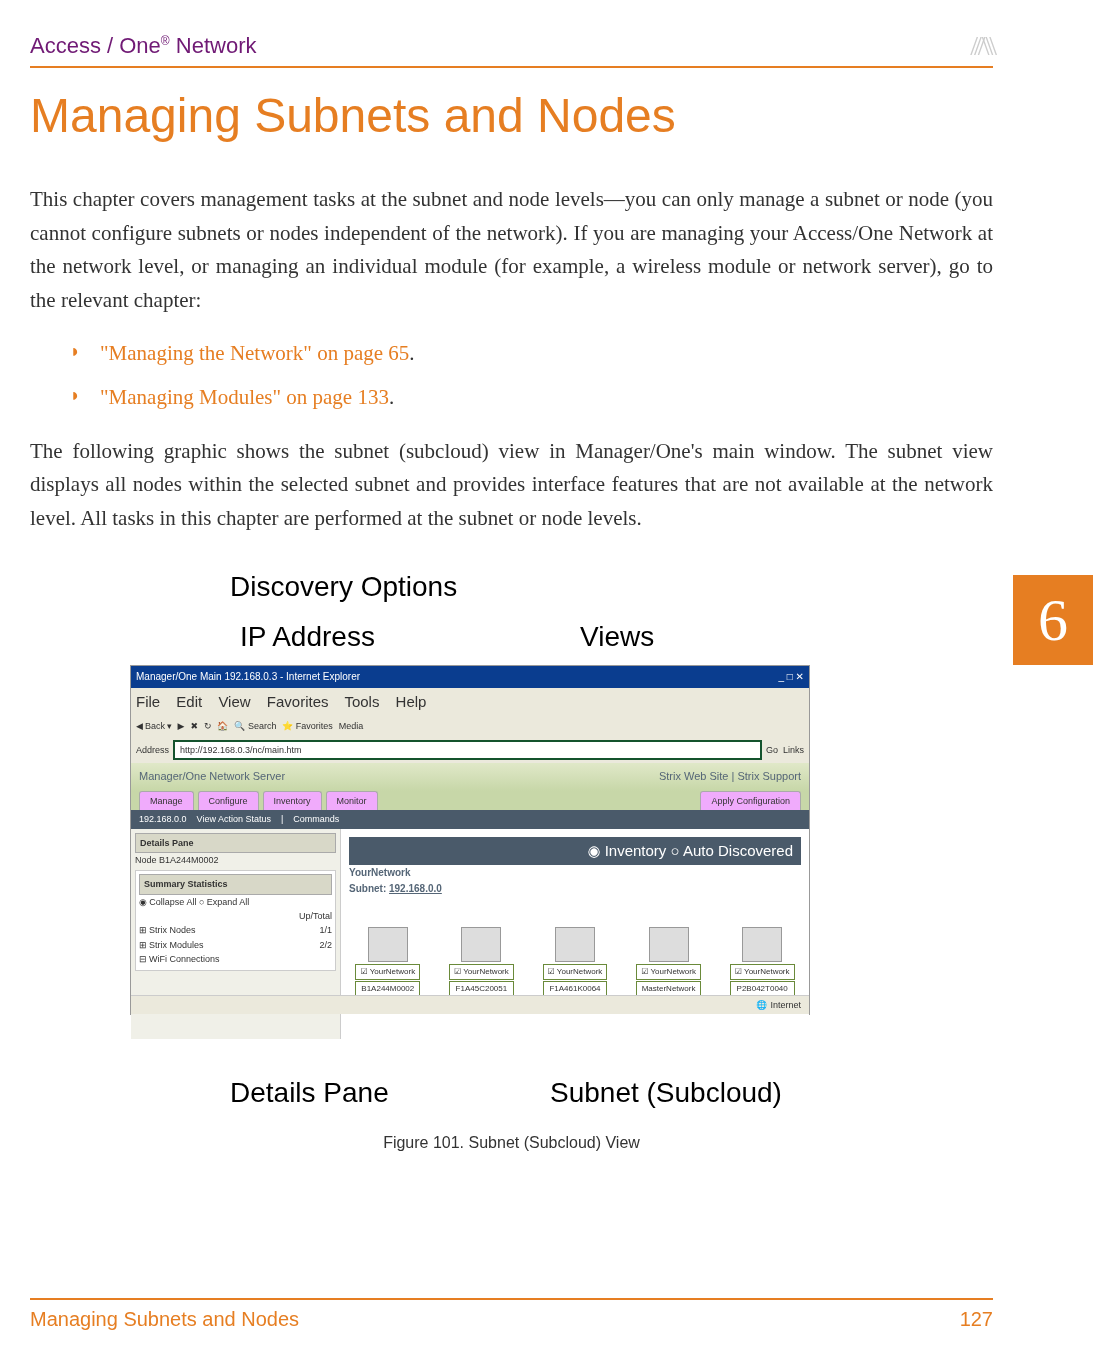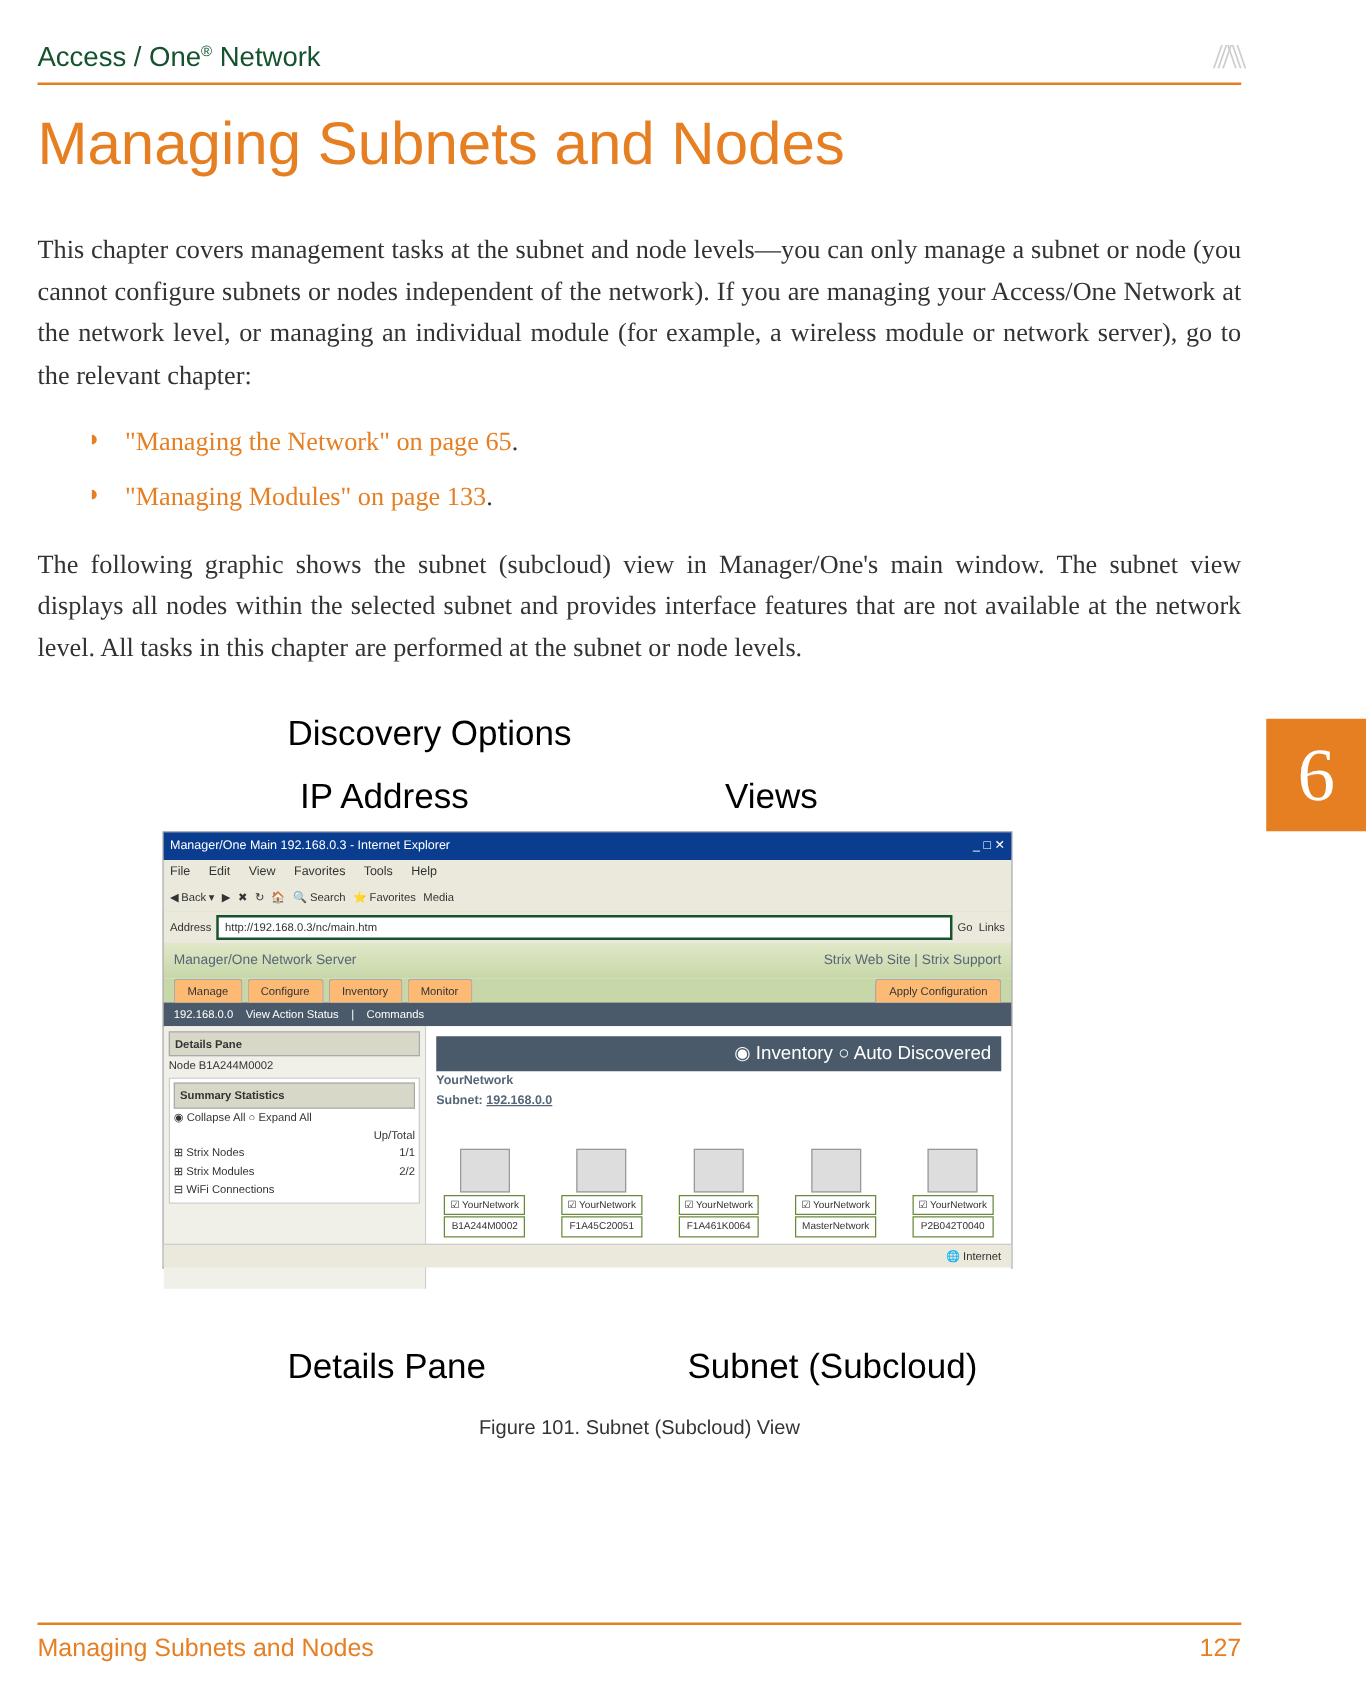--- a/index.html
+++ b/index.html
@@ -19,21 +19,21 @@
     .header-bar {
       display: flex;
       justify-content: space-between;
       align-items: center;
       border-bottom: 2px solid #e67e22;
       padding-bottom: 4px;
       margin-bottom: 20px;
     }
     .header-title {
       font-size: 22px;
-      color: #14532d;
+      color: #701a75;
       font-family: 'Myriad Pro', 'Helvetica Neue', Arial, sans-serif;
     }
     .header-title sup {
       font-size: 12px;
       vertical-align: super;
     }
     .header-icon {
       color: #ccc;
       font-size: 28px;
       letter-spacing: -4px;
@@ -108,21 +108,21 @@
       background: #0a3d8f;
       color: #fff;
       padding: 3px 5px;
       font-size: 10px;
       display: flex;
       justify-content: space-between;
     }
     .menu-bar {
       background: #ebe9dc;
       padding: 2px 5px;
-      font-size: 10px;
+      font-size: 15px;
       color: #333;
     }
     .menu-bar span { margin-right: 12px; }
     .toolbar {
       background: #ebe9dc;
       padding: 3px 5px;
       display: flex;
       align-items: center;
       gap: 6px;
       font-size: 9px;
@@ -155,21 +155,21 @@
       color: #567;
       font-size: 11px;
     }
     .tabs-bar {
       display: flex;
       gap: 4px;
       padding: 0 8px;
       background: #c7d7a8;
     }
     .tab {
-      background: #fdba74;
+      background: #f0abfc;
       border: 1px solid #aaa;
       border-bottom: none;
       padding: 2px 10px;
       font-size: 9px;
       border-radius: 3px 3px 0 0;
     }
     .sub-bar {
       background: #4a5a6a;
       color: #fff;
       padding: 2px 8px;

